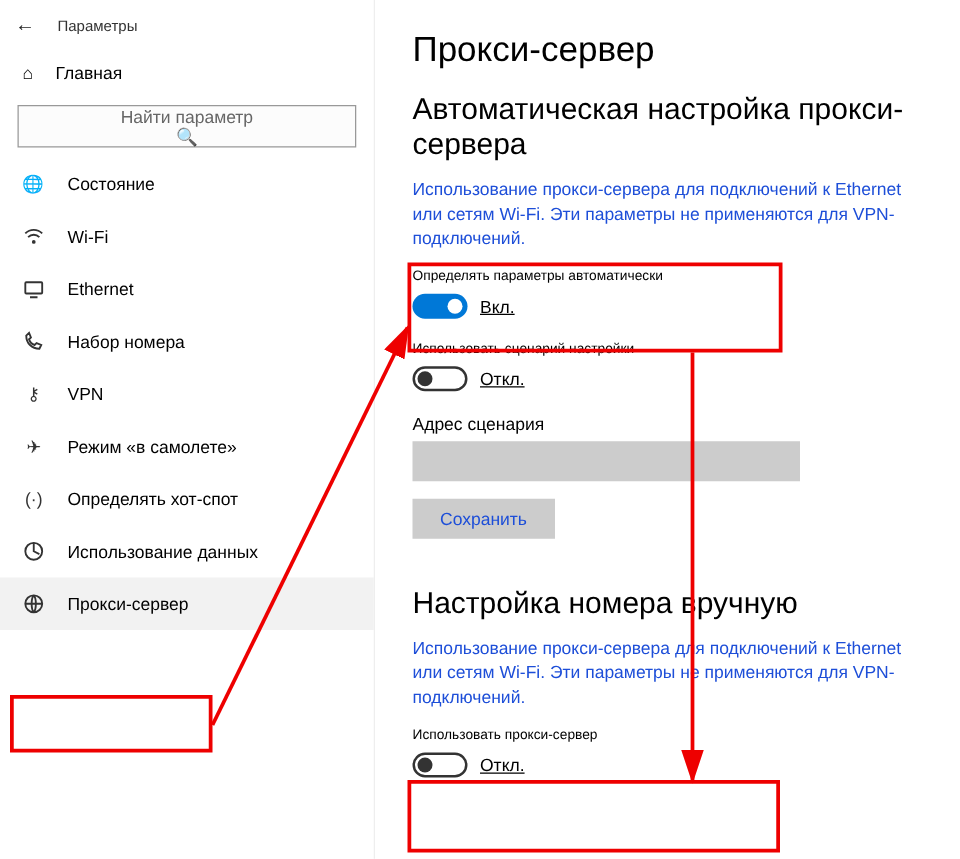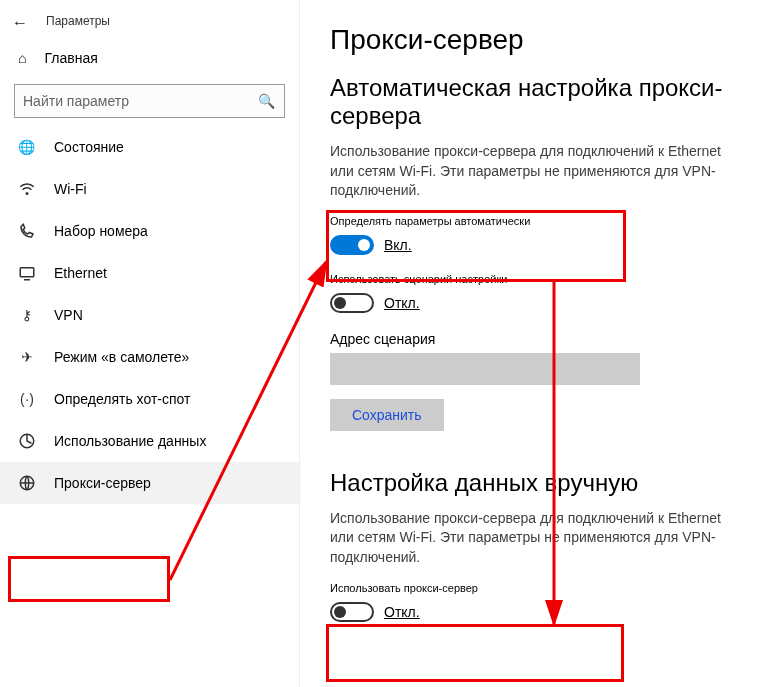--- a/index.html
+++ b/index.html
@@ -48,20 +48,21 @@
     margin: 8px 14px;
     height: 34px;
     border: 1px solid #999;
     background: #fcfcfc;
     display: flex;
     align-items: center;
     padding: 0 8px;
     justify-content: space-between;
     color: #666;
     font-size: 14px;
+    flex-direction: column;
   }
   .section-heading {
     font-weight: 600;
     font-size: 14px;
     padding: 18px 18px 10px 18px;
   }
   .nav-item {
     display: flex;
     align-items: center;
     gap: 18px;
@@ -93,21 +94,21 @@
     margin-bottom: 18px;
   }
   .subheading {
     font-size: 24px;
     font-weight: 400;
     margin-bottom: 12px;
     margin-top: 10px;
   }
   .desc {
     font-size: 14px;
-    color: #404040;
+    color: #1d4ed8;
     line-height: 1.4;
     margin-bottom: 14px;
     max-width: 400px;
   }
   .setting-label {
     font-size: 11px;
     margin-bottom: 8px;
   }
   .toggle-row {
     display: flex;
@@ -215,33 +216,33 @@
             <path d="M3 9c5-5 13-5 18 0"></path>
             <path d="M6 13c3.5-3.5 8.5-3.5 12 0"></path>
             <circle cx="12" cy="18" r="1" fill="#333"></circle>
           </svg>
       </span>
       <span>Wi-Fi</span>
     </div>
     <div class="nav-item">
       <span class="icon">
         <svg width="18" height="18" viewBox="0 0 24 24" fill="none" stroke="#333" stroke-width="2">
-            <path d="M4 6c0 8 6 14 14 14l2-4-5-2-2 2c-3-1-5-3-6-6l2-2-2-5z"></path>
-          </svg>
-      </span>
-      <span>Набор номера</span>
-    </div>
-    <div class="nav-item">
-      <span class="icon">
-        <svg width="18" height="18" viewBox="0 0 24 24" fill="none" stroke="#333" stroke-width="2">
             <rect x="3" y="5" width="18" height="12" rx="1"></rect>
             <path d="M8 21h8"></path>
           </svg>
       </span>
       <span>Ethernet</span>
+    </div>
+    <div class="nav-item">
+      <span class="icon">
+        <svg width="18" height="18" viewBox="0 0 24 24" fill="none" stroke="#333" stroke-width="2">
+            <path d="M4 6c0 8 6 14 14 14l2-4-5-2-2 2c-3-1-5-3-6-6l2-2-2-5z"></path>
+          </svg>
+      </span>
+      <span>Набор номера</span>
     </div>
     <div class="nav-item">
       <span class="icon glyph">⚷</span>
       <span>VPN</span>
     </div>
     <div class="nav-item">
       <span class="icon glyph">✈</span>
       <span>Режим «в самолете»</span>
     </div>
     <div class="nav-item">
@@ -290,21 +291,21 @@
       <span class="toggle-state">Откл.</span>
     </div>
 
     <div class="input-row">
       <div class="input-label">Адрес сценария</div>
       <input class="text-field" disabled="" style="">
     </div>
 
     <button class="save-btn" disabled="">Сохранить</button>
 
-    <div class="subheading">Настройка данных вручную</div>
+    <div class="subheading">Настройка номера вручную</div>
     <div class="desc">Использование прокси-сервера для подключений к Ethernet или сетям Wi-Fi. Эти параметры не применяются для VPN-подключений.</div>
 
     <div class="setting-label">Использовать прокси-сервер</div>
     <div class="toggle-row">
       <div class="toggle off">
           <div class="knob"></div>
         </div>
       <span class="toggle-state">Откл.</span>
     </div>
   </div>

